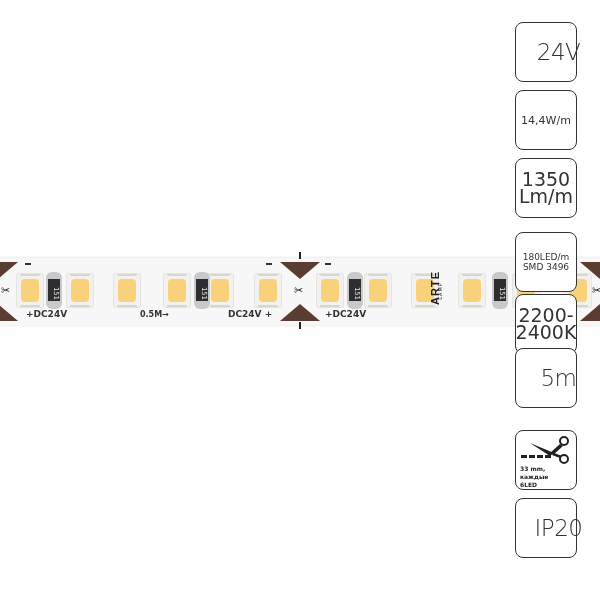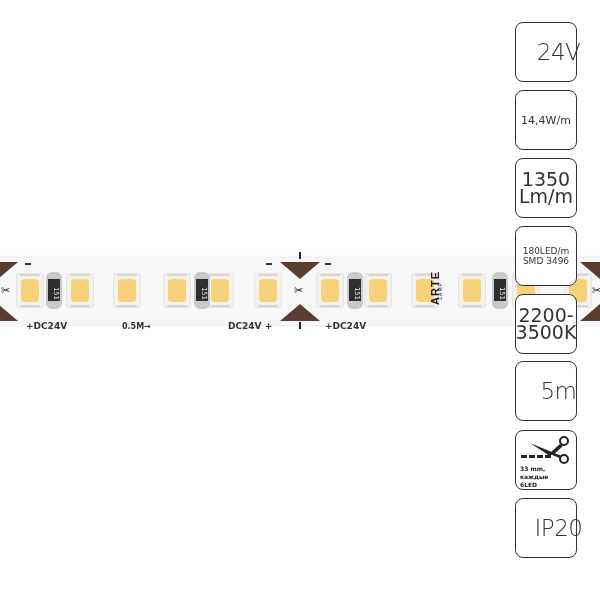--- a/index.html
+++ b/index.html
@@ -11,21 +11,21 @@
   .led .top-bar { position:absolute; left:4px; top:1px; width:20px; height:2px; background:#d9d6d0; border-radius:1px; }
   .led .bot-bar { position:absolute; left:4px; bottom:1px; width:20px; height:2px; background:#d9d6d0; border-radius:1px; }
   .res { position:absolute; top:14px; width:16px; height:37px; background:#c9c9cb; border-radius:6px; }
   .res .body { position:absolute; left:2px; top:7px; width:12px; height:22px; background:#2e2e30; }
   .res .code { position:absolute; left:0; top:8px; width:12px; font-size:7px; color:#e5e5e5; writing-mode:vertical-rl; text-align:center; font-family:"DejaVu Sans Mono", monospace; }
   .pad { position:absolute; width:0; height:0; }
   .pad-top { border-left:20px solid transparent; border-right:20px solid transparent; border-top:17px solid #5a3d30; }
   .pad-bot { border-left:20px solid transparent; border-right:20px solid transparent; border-bottom:17px solid #5a3d30; }
   .cut-sym { position:absolute; font-size:11px; color:#222; font-weight:bold; }
   .tick { position:absolute; width:2px; height:7px; background:#222; }
-  .strip-text { position:absolute; font-size:9px; font-weight:bold; color:#333; white-space:nowrap; font-family:"DejaVu Sans", sans-serif;margin-top:12px; }
+  .strip-text { position:absolute; font-size:9px; font-weight:bold; color:#333; white-space:nowrap; font-family:"DejaVu Sans", sans-serif; }
   .minus { position:absolute; width:6px; height:2px; background:#333; }
   .arte { position:absolute; left:432px; top:264px; width:22px; height:56px; }
   .arte .big { position:absolute; left:-14px; top:18px; font-size:11px; font-weight:bold; color:#222; transform:rotate(-90deg); letter-spacing:1px; font-family:"Liberation Sans", sans-serif; }
   .arte .small { position:absolute; left:-1px; top:24px; font-size:5px; color:#222; transform:rotate(-90deg); letter-spacing:1px; }
   .spec { position:absolute; left:515px; width:62px; height:60px; background:#ffffff; border:1.5px solid #333; border-radius:8px; display:flex; flex-direction:column; align-items:center; justify-content:center; color:#333; font-family:"DejaVu Sans", sans-serif; text-align:center; box-sizing:border-box; }
   .spec .big { font-size:23px; font-weight:300; letter-spacing:-0.5px;margin-left:25px; }
   .spec .med { font-size:19px; line-height:17px; }
   .spec .sm { font-size:11px; }
   .spec .xs { font-size:9px; line-height:10px; }
   .cut-box { justify-content:flex-start; align-items:flex-start; padding:4px 4px 0 4px; }
@@ -131,21 +131,21 @@
 
   <div class="pad pad-top" style="left:580px; top:4px"></div>
   <div class="pad pad-bot" style="left:580px; top:46px"></div>
   <span class="cut-sym" style="left:592px; top:26px">✂</span>
 
   <div class="minus" style="left:25px; top:5px"></div>
   <div class="minus" style="left:266px; top:5px"></div>
   <div class="minus" style="left:325px; top:5px"></div>
 
   <span class="strip-text" style="left:26px; top:51px">+DC24V</span>
-  <span class="strip-text" style="left:122px; top:52px; font-size:8px">0.5M→</span>
+  <span class="strip-text" style="left:140px; top:52px; font-size:8px">0.5M→</span>
   <span class="strip-text" style="left:228px; top:51px">DC24V +</span>
   <span class="strip-text" style="left:325px; top:51px">+DC24V</span>
 </div>
 
 <div class="arte">
   <span class="big">ARTE</span>
   <span class="small">LAMP</span>
 </div>
 
 <div class="spec" style="top:22px">
@@ -154,31 +154,31 @@
 
 <div class="spec" style="top:90px">
   <span class="sm">14,4W/m</span>
 </div>
 
 <div class="spec" style="top:158px">
   <span class="med">1350</span>
   <span class="med">Lm/m</span>
 </div>
 
-<div class="spec" style="top:226px">
+<div class="spec" style="top:232px">
   <span class="xs">180LED/m</span>
   <span class="xs">SMD 3496</span>
 </div>
 
 <div class="spec" style="top:294px">
   <span class="med">2200-</span>
-  <span class="med">3500K</span>
+  <span class="med">2400K</span>
 </div>
 
-<div class="spec" style="top:361px">
+<div class="spec" style="top:348px">
   <span class="big">5m</span>
 </div>
 
 <div class="spec cut-box" style="top:430px">
   <svg width="52" height="30" viewBox="0 0 52 30">
     <rect x="1" y="20" width="6" height="3" fill="#222"></rect>
     <rect x="9" y="20" width="6" height="3" fill="#222"></rect>
     <rect x="17" y="20" width="6" height="3" fill="#222"></rect>
     <rect x="25" y="20" width="6" height="3" fill="#222"></rect>
     <polygon points="10,8 34,18 30,21" fill="#222"></polygon>

